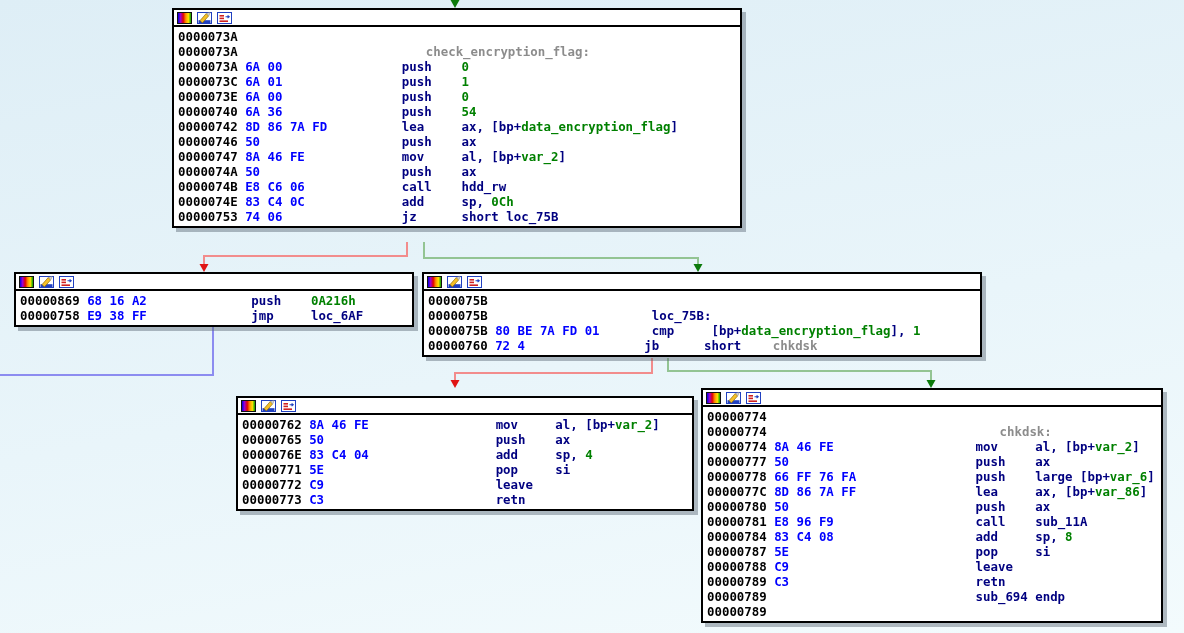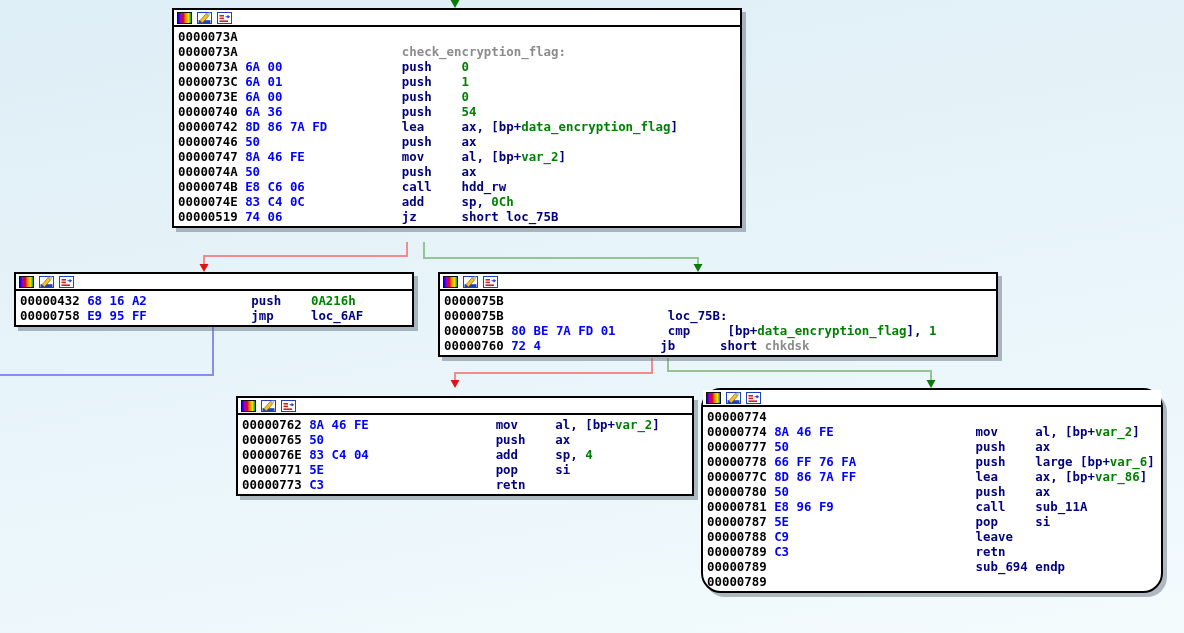--- a/index.html
+++ b/index.html
@@ -26,21 +26,21 @@
   }
   .code{padding:2px 0 2px 4px;overflow:hidden;}
   .line{
     white-space:pre;height:15px;line-height:15px;
     font-size:12.4px;font-weight:bold;letter-spacing:0;
   }
   .seg-a{color:var(--text-address);}
   .seg-b{color:var(--text-bytes);margin-top:40px;}
   .seg-m{color:var(--text-code);}
   .seg-g{color:var(--text-value);}
-  .seg-y{color:var(--text-name);}
+  .seg-y{color:var(--text-name);margin-left:24px;}
   .seg-s{color:transparent;}
 </style>
 </head>
 <body>
 
 <div id="graph">
     <svg width="1184" height="633" id="edges">
       <polyline points="455,-4 455,0" fill="none" stroke="#93c493" stroke-width="2" shape-rendering="crispEdges"></polyline>
       <polygon points="450.5,0 459.5,0 455,8" fill="#0b7a0b"></polygon>
       <polyline points="407,242 407,256 204,256 204,264" fill="none" stroke="#f28c8c" stroke-width="2" shape-rendering="crispEdges"></polyline>
@@ -76,46 +76,46 @@
         <div class="line"><span class="seg-a">0000073A </span><span class="seg-b">6A 00</span><span class="seg-s">                </span><span class="seg-m">push    </span><span class="seg-g">0</span></div>
         <div class="line"><span class="seg-a">0000073C </span><span class="seg-b">6A 01</span><span class="seg-s">                </span><span class="seg-m">push    </span><span class="seg-g">1</span></div>
         <div class="line"><span class="seg-a">0000073E </span><span class="seg-b">6A 00</span><span class="seg-s">                </span><span class="seg-m">push    </span><span class="seg-g">0</span></div>
         <div class="line"><span class="seg-a">00000740 </span><span class="seg-b">6A 36</span><span class="seg-s">                </span><span class="seg-m">push    </span><span class="seg-g">54</span></div>
         <div class="line"><span class="seg-a">00000742 </span><span class="seg-b">8D 86 7A FD</span><span class="seg-s">          </span><span class="seg-m">lea     ax, [bp+</span><span class="seg-g">data_encryption_flag</span><span class="seg-m">]</span></div>
         <div class="line"><span class="seg-a">00000746 </span><span class="seg-b">50</span><span class="seg-s">                   </span><span class="seg-m">push    ax</span></div>
         <div class="line"><span class="seg-a">00000747 </span><span class="seg-b">8A 46 FE</span><span class="seg-s">             </span><span class="seg-m">mov     al, [bp+</span><span class="seg-g">var_2</span><span class="seg-m">]</span></div>
         <div class="line"><span class="seg-a">0000074A </span><span class="seg-b">50</span><span class="seg-s">                   </span><span class="seg-m">push    ax</span></div>
         <div class="line"><span class="seg-a">0000074B </span><span class="seg-b">E8 C6 06</span><span class="seg-s">             </span><span class="seg-m">call    hdd_rw</span></div>
         <div class="line"><span class="seg-a">0000074E </span><span class="seg-b">83 C4 0C</span><span class="seg-s">             </span><span class="seg-m">add     sp, </span><span class="seg-g">0Ch</span></div>
-        <div class="line"><span class="seg-a">00000519 </span><span class="seg-b">74 06</span><span class="seg-s">                </span><span class="seg-m">jz      short loc_75B</span></div>
+        <div class="line"><span class="seg-a">00000753 </span><span class="seg-b">74 06</span><span class="seg-s">                </span><span class="seg-m">jz      short loc_75B</span></div>
       </div>
     </div>
     <div class="block" style="left: 14px; top: 272px; width: 396px;">
       <div class="titlebar">
         <span class="ic"><span class="ic rainbow"></span></span>
         <span class="ic"><svg width="15" height="12" viewBox="0 0 15 12">
             <rect x="0.5" y="0.5" width="14" height="11" fill="#ffffff" stroke="#2040c0"></rect>
             <rect x="1.5" y="8.2" width="12" height="2.8" fill="#2040c0"></rect>
             <polygon points="3,8.6 9.2,1.6 11.6,4 5.4,11" fill="#f5c028" stroke="#7a5a00" stroke-width="0.6"></polygon>
             <polygon points="9.6,1.2 11.9,3.5 13.2,0.6" fill="#e8e8e8" stroke="#707070" stroke-width="0.5"></polygon>
           </svg></span>
         <span class="ic"><svg width="15" height="12" viewBox="0 0 15 12">
             <rect x="0.5" y="0.5" width="14" height="11" fill="#ffffff" stroke="#2040c0"></rect>
             <rect x="2.5" y="3" width="4.5" height="1.6" fill="#d02020"></rect>
             <rect x="2.5" y="5.6" width="4.5" height="1.6" fill="#d02020"></rect>
             <path d="M8.5 4.8 h3.4 M10.6 3.5 l1.6 1.3 -1.6 1.3" fill="none" stroke="#2040c0" stroke-width="1.1"></path>
             <rect x="2.5" y="8.4" width="8.5" height="1.6" fill="#d02020"></rect>
           </svg></span>
       </div>
       <div class="code">
-        <div class="line"><span class="seg-a">00000432 </span><span class="seg-b">68 16 A2</span><span class="seg-s">              </span><span class="seg-m">push    </span><span class="seg-g">0A216h</span></div>
-        <div class="line"><span class="seg-a">00000758 </span><span class="seg-b">E9 95 FF</span><span class="seg-s">              </span><span class="seg-m">jmp     loc_6AF</span></div>
+        <div class="line"><span class="seg-a">00000869 </span><span class="seg-b">68 16 A2</span><span class="seg-s">              </span><span class="seg-m">push    </span><span class="seg-g">0A216h</span></div>
+        <div class="line"><span class="seg-a">00000758 </span><span class="seg-b">E9 38 FF</span><span class="seg-s">              </span><span class="seg-m">jmp     loc_6AF</span></div>
       </div>
     </div>
-    <div class="block" style="left: 438px; top: 272px; width: 556px;">
+    <div class="block" style="left: 422px; top: 272px; width: 556px;">
       <div class="titlebar">
         <span class="ic"><span class="ic rainbow"></span></span>
         <span class="ic"><svg width="15" height="12" viewBox="0 0 15 12">
             <rect x="0.5" y="0.5" width="14" height="11" fill="#ffffff" stroke="#2040c0"></rect>
             <rect x="1.5" y="8.2" width="12" height="2.8" fill="#2040c0"></rect>
             <polygon points="3,8.6 9.2,1.6 11.6,4 5.4,11" fill="#f5c028" stroke="#7a5a00" stroke-width="0.6"></polygon>
             <polygon points="9.6,1.2 11.9,3.5 13.2,0.6" fill="#e8e8e8" stroke="#707070" stroke-width="0.5"></polygon>
           </svg></span>
         <span class="ic"><svg width="15" height="12" viewBox="0 0 15 12">
             <rect x="0.5" y="0.5" width="14" height="11" fill="#ffffff" stroke="#2040c0"></rect>
@@ -147,48 +147,51 @@
             <rect x="2.5" y="5.6" width="4.5" height="1.6" fill="#d02020"></rect>
             <path d="M8.5 4.8 h3.4 M10.6 3.5 l1.6 1.3 -1.6 1.3" fill="none" stroke="#2040c0" stroke-width="1.1"></path>
             <rect x="2.5" y="8.4" width="8.5" height="1.6" fill="#d02020"></rect>
           </svg></span>
       </div>
       <div class="code">
         <div class="line"><span class="seg-a">00000762 </span><span class="seg-b">8A 46 FE</span><span class="seg-s">                 </span><span class="seg-m">mov     al, [bp+</span><span class="seg-g">var_2</span><span class="seg-m">]</span></div>
         <div class="line"><span class="seg-a">00000765 </span><span class="seg-b">50</span><span class="seg-s">                       </span><span class="seg-m">push    ax</span></div>
         <div class="line"><span class="seg-a">0000076E </span><span class="seg-b">83 C4 04</span><span class="seg-s">                 </span><span class="seg-m">add     sp, </span><span class="seg-g">4</span></div>
         <div class="line"><span class="seg-a">00000771 </span><span class="seg-b">5E</span><span class="seg-s">                       </span><span class="seg-m">pop     si</span></div>
+        <div class="line"><span class="seg-a">00000772 </span><span class="seg-b">C9</span><span class="seg-s">                       </span><span class="seg-m">leave</span></div>
         <div class="line"><span class="seg-a">00000773 </span><span class="seg-b">C3</span><span class="seg-s">                       </span><span class="seg-m">retn</span></div>
       </div>
     </div>
-    <div class="block" style="left: 701px; top: 388px; width: 458px; border-radius: 20px;">
+    <div class="block" style="left: 701px; top: 388px; width: 458px;">
       <div class="titlebar">
         <span class="ic"><span class="ic rainbow"></span></span>
         <span class="ic"><svg width="15" height="12" viewBox="0 0 15 12">
             <rect x="0.5" y="0.5" width="14" height="11" fill="#ffffff" stroke="#2040c0"></rect>
             <rect x="1.5" y="8.2" width="12" height="2.8" fill="#2040c0"></rect>
             <polygon points="3,8.6 9.2,1.6 11.6,4 5.4,11" fill="#f5c028" stroke="#7a5a00" stroke-width="0.6"></polygon>
             <polygon points="9.6,1.2 11.9,3.5 13.2,0.6" fill="#e8e8e8" stroke="#707070" stroke-width="0.5"></polygon>
           </svg></span>
         <span class="ic"><svg width="15" height="12" viewBox="0 0 15 12">
             <rect x="0.5" y="0.5" width="14" height="11" fill="#ffffff" stroke="#2040c0"></rect>
             <rect x="2.5" y="3" width="4.5" height="1.6" fill="#d02020"></rect>
             <rect x="2.5" y="5.6" width="4.5" height="1.6" fill="#d02020"></rect>
             <path d="M8.5 4.8 h3.4 M10.6 3.5 l1.6 1.3 -1.6 1.3" fill="none" stroke="#2040c0" stroke-width="1.1"></path>
             <rect x="2.5" y="8.4" width="8.5" height="1.6" fill="#d02020"></rect>
           </svg></span>
       </div>
       <div class="code">
         <div class="line"><span class="seg-a">00000774</span></div>
+        <div class="line"><span class="seg-a">00000774</span><span class="seg-s">                            </span><span class="seg-y">chkdsk:</span></div>
         <div class="line"><span class="seg-a">00000774 </span><span class="seg-b">8A 46 FE</span><span class="seg-s">                   </span><span class="seg-m">mov     al, [bp+</span><span class="seg-g">var_2</span><span class="seg-m">]</span></div>
         <div class="line"><span class="seg-a">00000777 </span><span class="seg-b">50</span><span class="seg-s">                         </span><span class="seg-m">push    ax</span></div>
         <div class="line"><span class="seg-a">00000778 </span><span class="seg-b">66 FF 76 FA</span><span class="seg-s">                </span><span class="seg-m">push    large [bp+</span><span class="seg-g">var_6</span><span class="seg-m">]</span></div>
         <div class="line"><span class="seg-a">0000077C </span><span class="seg-b">8D 86 7A FF</span><span class="seg-s">                </span><span class="seg-m">lea     ax, [bp+</span><span class="seg-g">var_86</span><span class="seg-m">]</span></div>
         <div class="line"><span class="seg-a">00000780 </span><span class="seg-b">50</span><span class="seg-s">                         </span><span class="seg-m">push    ax</span></div>
         <div class="line"><span class="seg-a">00000781 </span><span class="seg-b">E8 96 F9</span><span class="seg-s">                   </span><span class="seg-m">call    sub_11A</span></div>
+        <div class="line"><span class="seg-a">00000784 </span><span class="seg-b">83 C4 08</span><span class="seg-s">                   </span><span class="seg-m">add     sp, </span><span class="seg-g">8</span></div>
         <div class="line"><span class="seg-a">00000787 </span><span class="seg-b">5E</span><span class="seg-s">                         </span><span class="seg-m">pop     si</span></div>
         <div class="line"><span class="seg-a">00000788 </span><span class="seg-b">C9</span><span class="seg-s">                         </span><span class="seg-m">leave</span></div>
         <div class="line"><span class="seg-a">00000789 </span><span class="seg-b">C3</span><span class="seg-s">                         </span><span class="seg-m">retn</span></div>
         <div class="line"><span class="seg-a">00000789</span><span class="seg-s">                            </span><span class="seg-m">sub_694 endp</span></div>
         <div class="line"><span class="seg-a">00000789</span></div>
       </div>
     </div>
   </div>
 
 </body></html>

